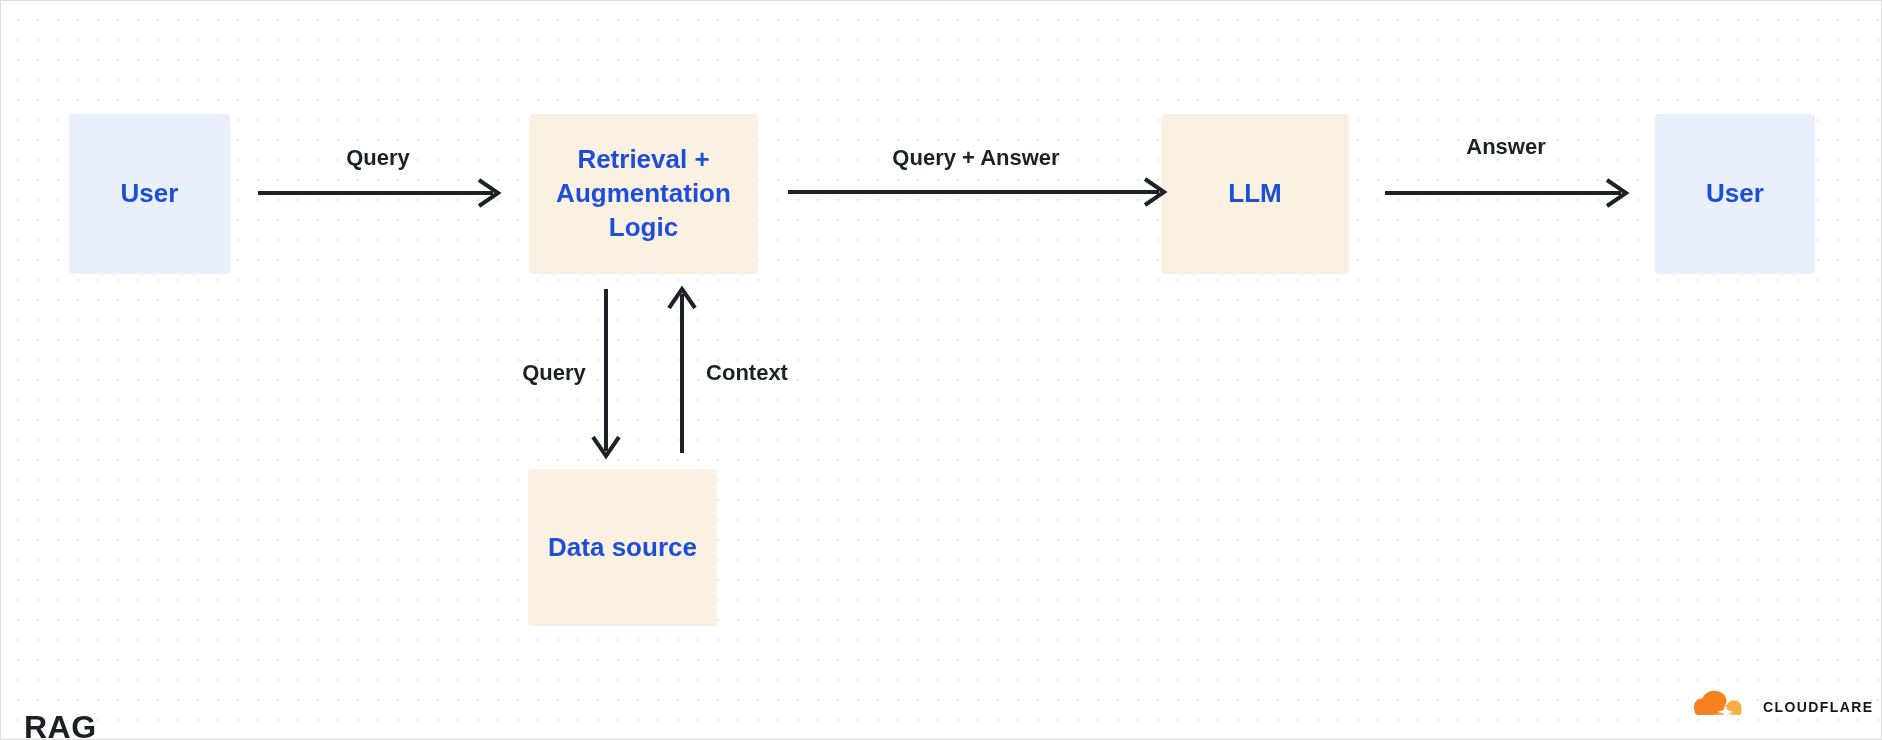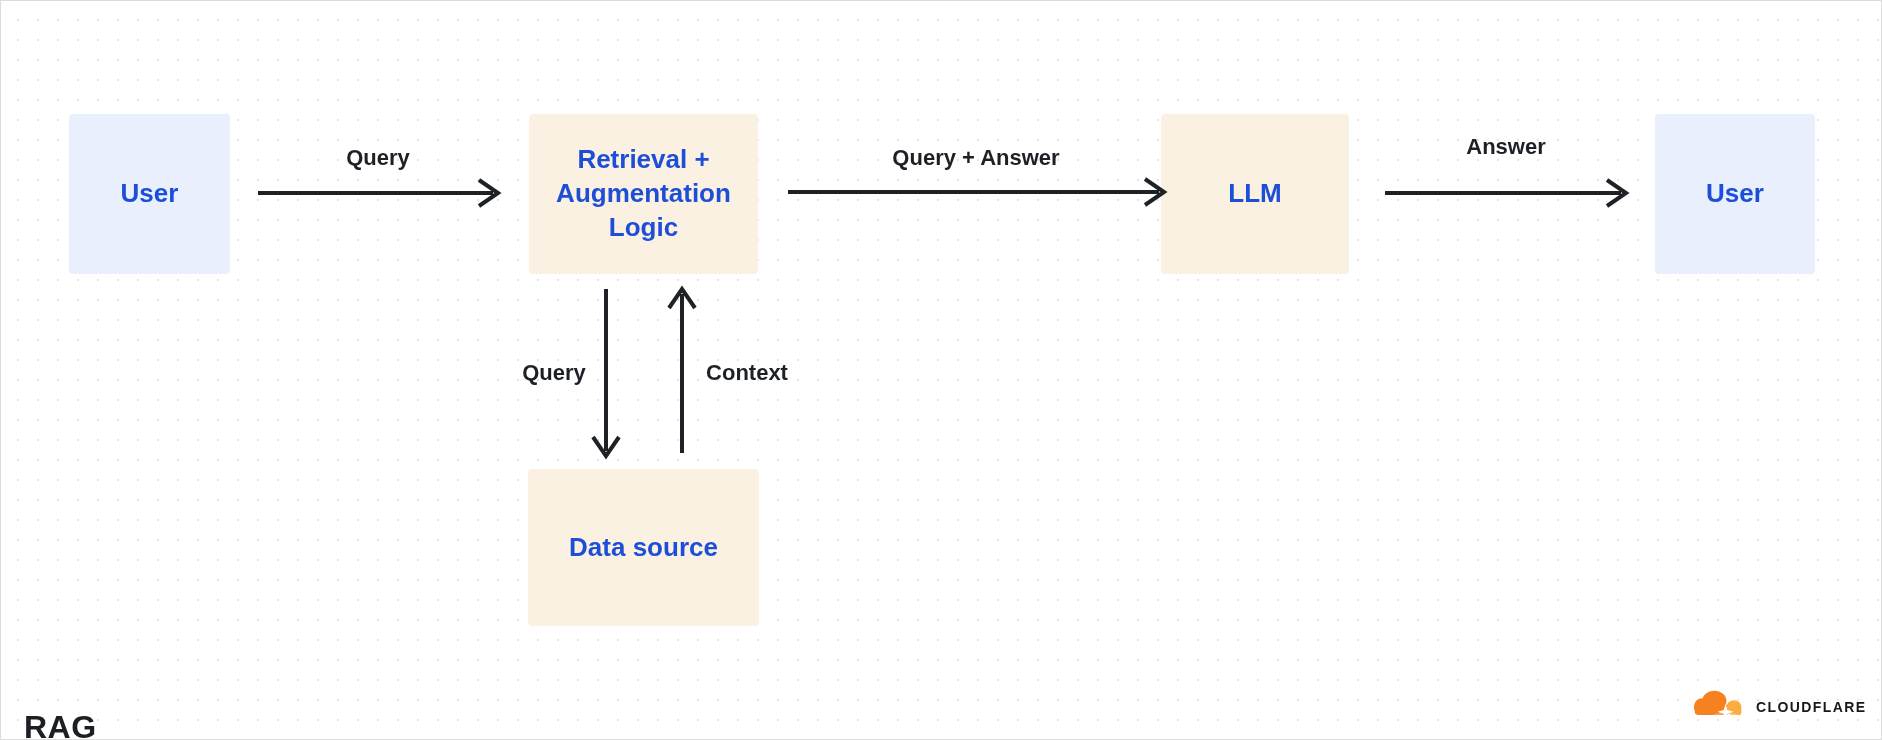--- a/index.html
+++ b/index.html
@@ -36,21 +36,21 @@
     white-space:nowrap;
     color:#1d2126;
   }
   .arrow-layer{position:absolute;left:0;top:0;width:1882px;height:740px;}
   .diagram-title{
     position:absolute;left:23px;top:708px;
     font-weight:700;font-size:32px;letter-spacing:.5px;color:#1c1f24;
   }
   .brand{
     position:absolute;left:1690px;top:686px;
-    display:flex;align-items:flex-end;gap:9px;
+    display:flex;align-items:flex-end;gap:16px;
   }
   .brand-word{
     font-weight:700;font-size:14px;letter-spacing:1.4px;
     color:#17181a;margin-bottom:3px;
   }
 </style>
 </head>
 <body>
 
 <div class="canvas">
@@ -64,21 +64,21 @@
   </div>
 
   <div class="node process" style="left:1160px;top:113px;width:188px;height:160px;">
     <span>LLM</span>
   </div>
 
   <div class="node user" style="left:1654px;top:113px;width:160px;height:160px;">
     <span>User</span>
   </div>
 
-  <div class="node process" style="left:527px;top:468px;width:231px;height:157px;">
+  <div class="node process" style="left:527px;top:468px;width:189px;height:157px;">
     <span>Data source</span>
   </div>
 
   <svg class="arrow-layer" viewBox="0 0 1882 740">
     <g stroke="#1e2125" stroke-width="4" fill="none" stroke-linecap="butt" stroke-linejoin="miter">
 
       <g>
         <line x1="257" y1="192" x2="492" y2="192"></line>
         <polyline points="478,179 497,192 478,205"></polyline>
       </g>

